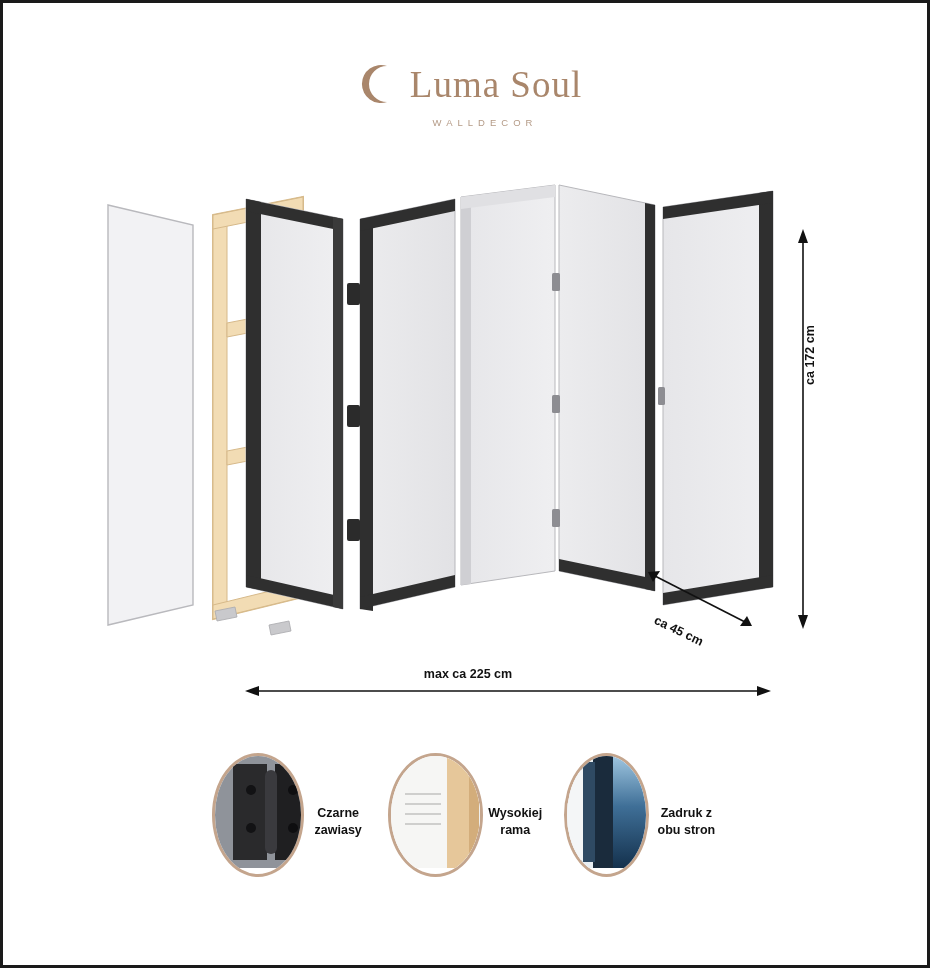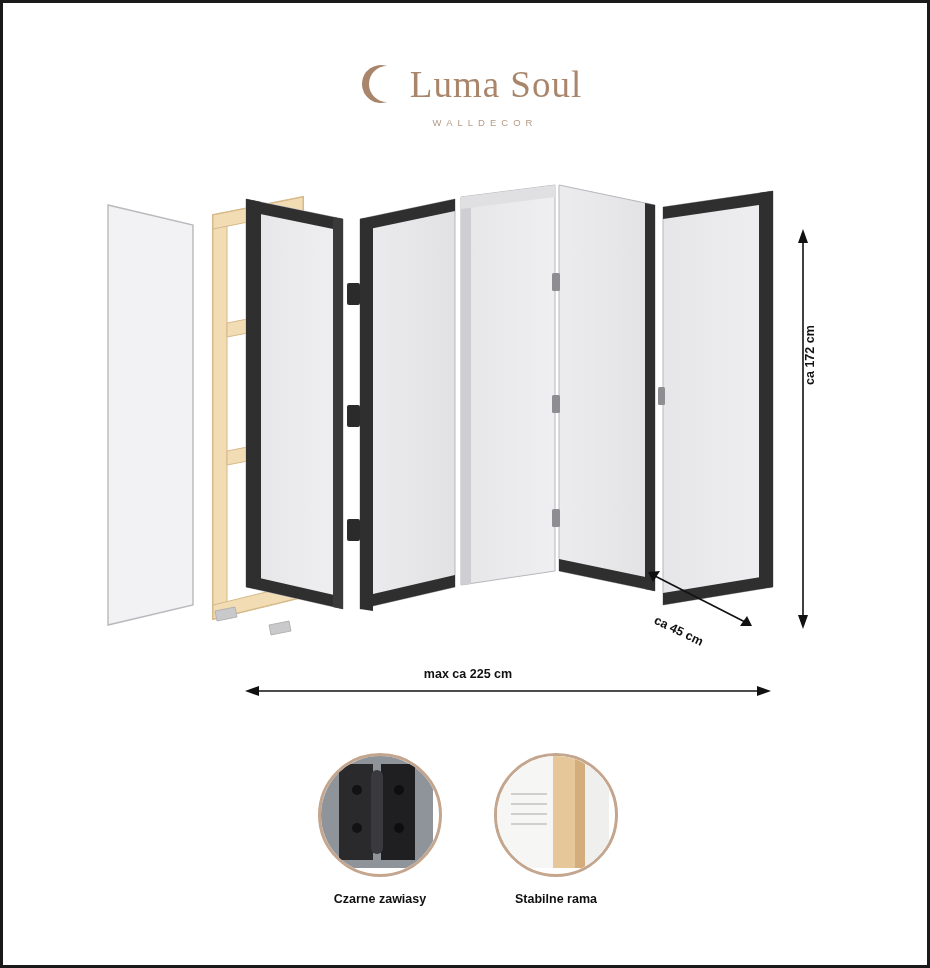--- a/index.html
+++ b/index.html
@@ -103,21 +103,20 @@
     left: 0;
     top: 750px;
     width: 930px;
     display: flex;
     justify-content: center;
     gap: 16px;
   }
   .feature {
     width: 160px;
     display: flex;
-    flex-direction: column;
     align-items: center;
   }
   .feature-circle {
     width: 118px;
     height: 118px;
     border-radius: 50%;
     border: 3px solid #c4a58d;
     overflow: hidden;
     position: relative;
     background: #ffffff;
@@ -280,18 +279,37 @@
           <rect x="78" y="0" width="10" height="112" fill="#d3ad7b"></rect>
           <rect x="88" y="0" width="24" height="112" fill="#efefed"></rect>
           <g stroke="#cfcfcd" stroke-width="2">
             <line x1="14" y1="38" x2="50" y2="38"></line>
             <line x1="14" y1="48" x2="50" y2="48"></line>
             <line x1="14" y1="58" x2="50" y2="58"></line>
             <line x1="14" y1="68" x2="50" y2="68"></line>
           </g>
         </svg>
       </div>
-      <div class="feature-label">Stabilne rama</div>
+      <div class="feature-label">Wysokiej rama</div>
     </div>
 
+    <div class="feature">
+      <div class="feature-circle">
+        <svg width="112" height="112" viewBox="0 0 112 112">
+          <defs>
+            <linearGradient id="seaG" x1="0" y1="0" x2="0" y2="1">
+              <stop offset="0%" stop-color="#9fc6e0"></stop>
+              <stop offset="45%" stop-color="#3f6f97"></stop>
+              <stop offset="100%" stop-color="#14314d"></stop>
+            </linearGradient>
+          </defs>
+          <rect width="112" height="112" fill="#e9eef2"></rect>
+          <rect x="44" y="0" width="68" height="112" fill="url(#seaG)"></rect>
+          <rect x="26" y="0" width="20" height="112" fill="#1a2b3c"></rect>
+          <rect x="14" y="6" width="14" height="100" fill="#2f4a63"></rect>
+          <rect x="0" y="0" width="16" height="112" fill="#f4f6f7"></rect>
+        </svg>
+      </div>
+      <div class="feature-label">Zadruk z obu stron</div>
+    </div>
 
   </div>
 </div>
 
 </body></html>

